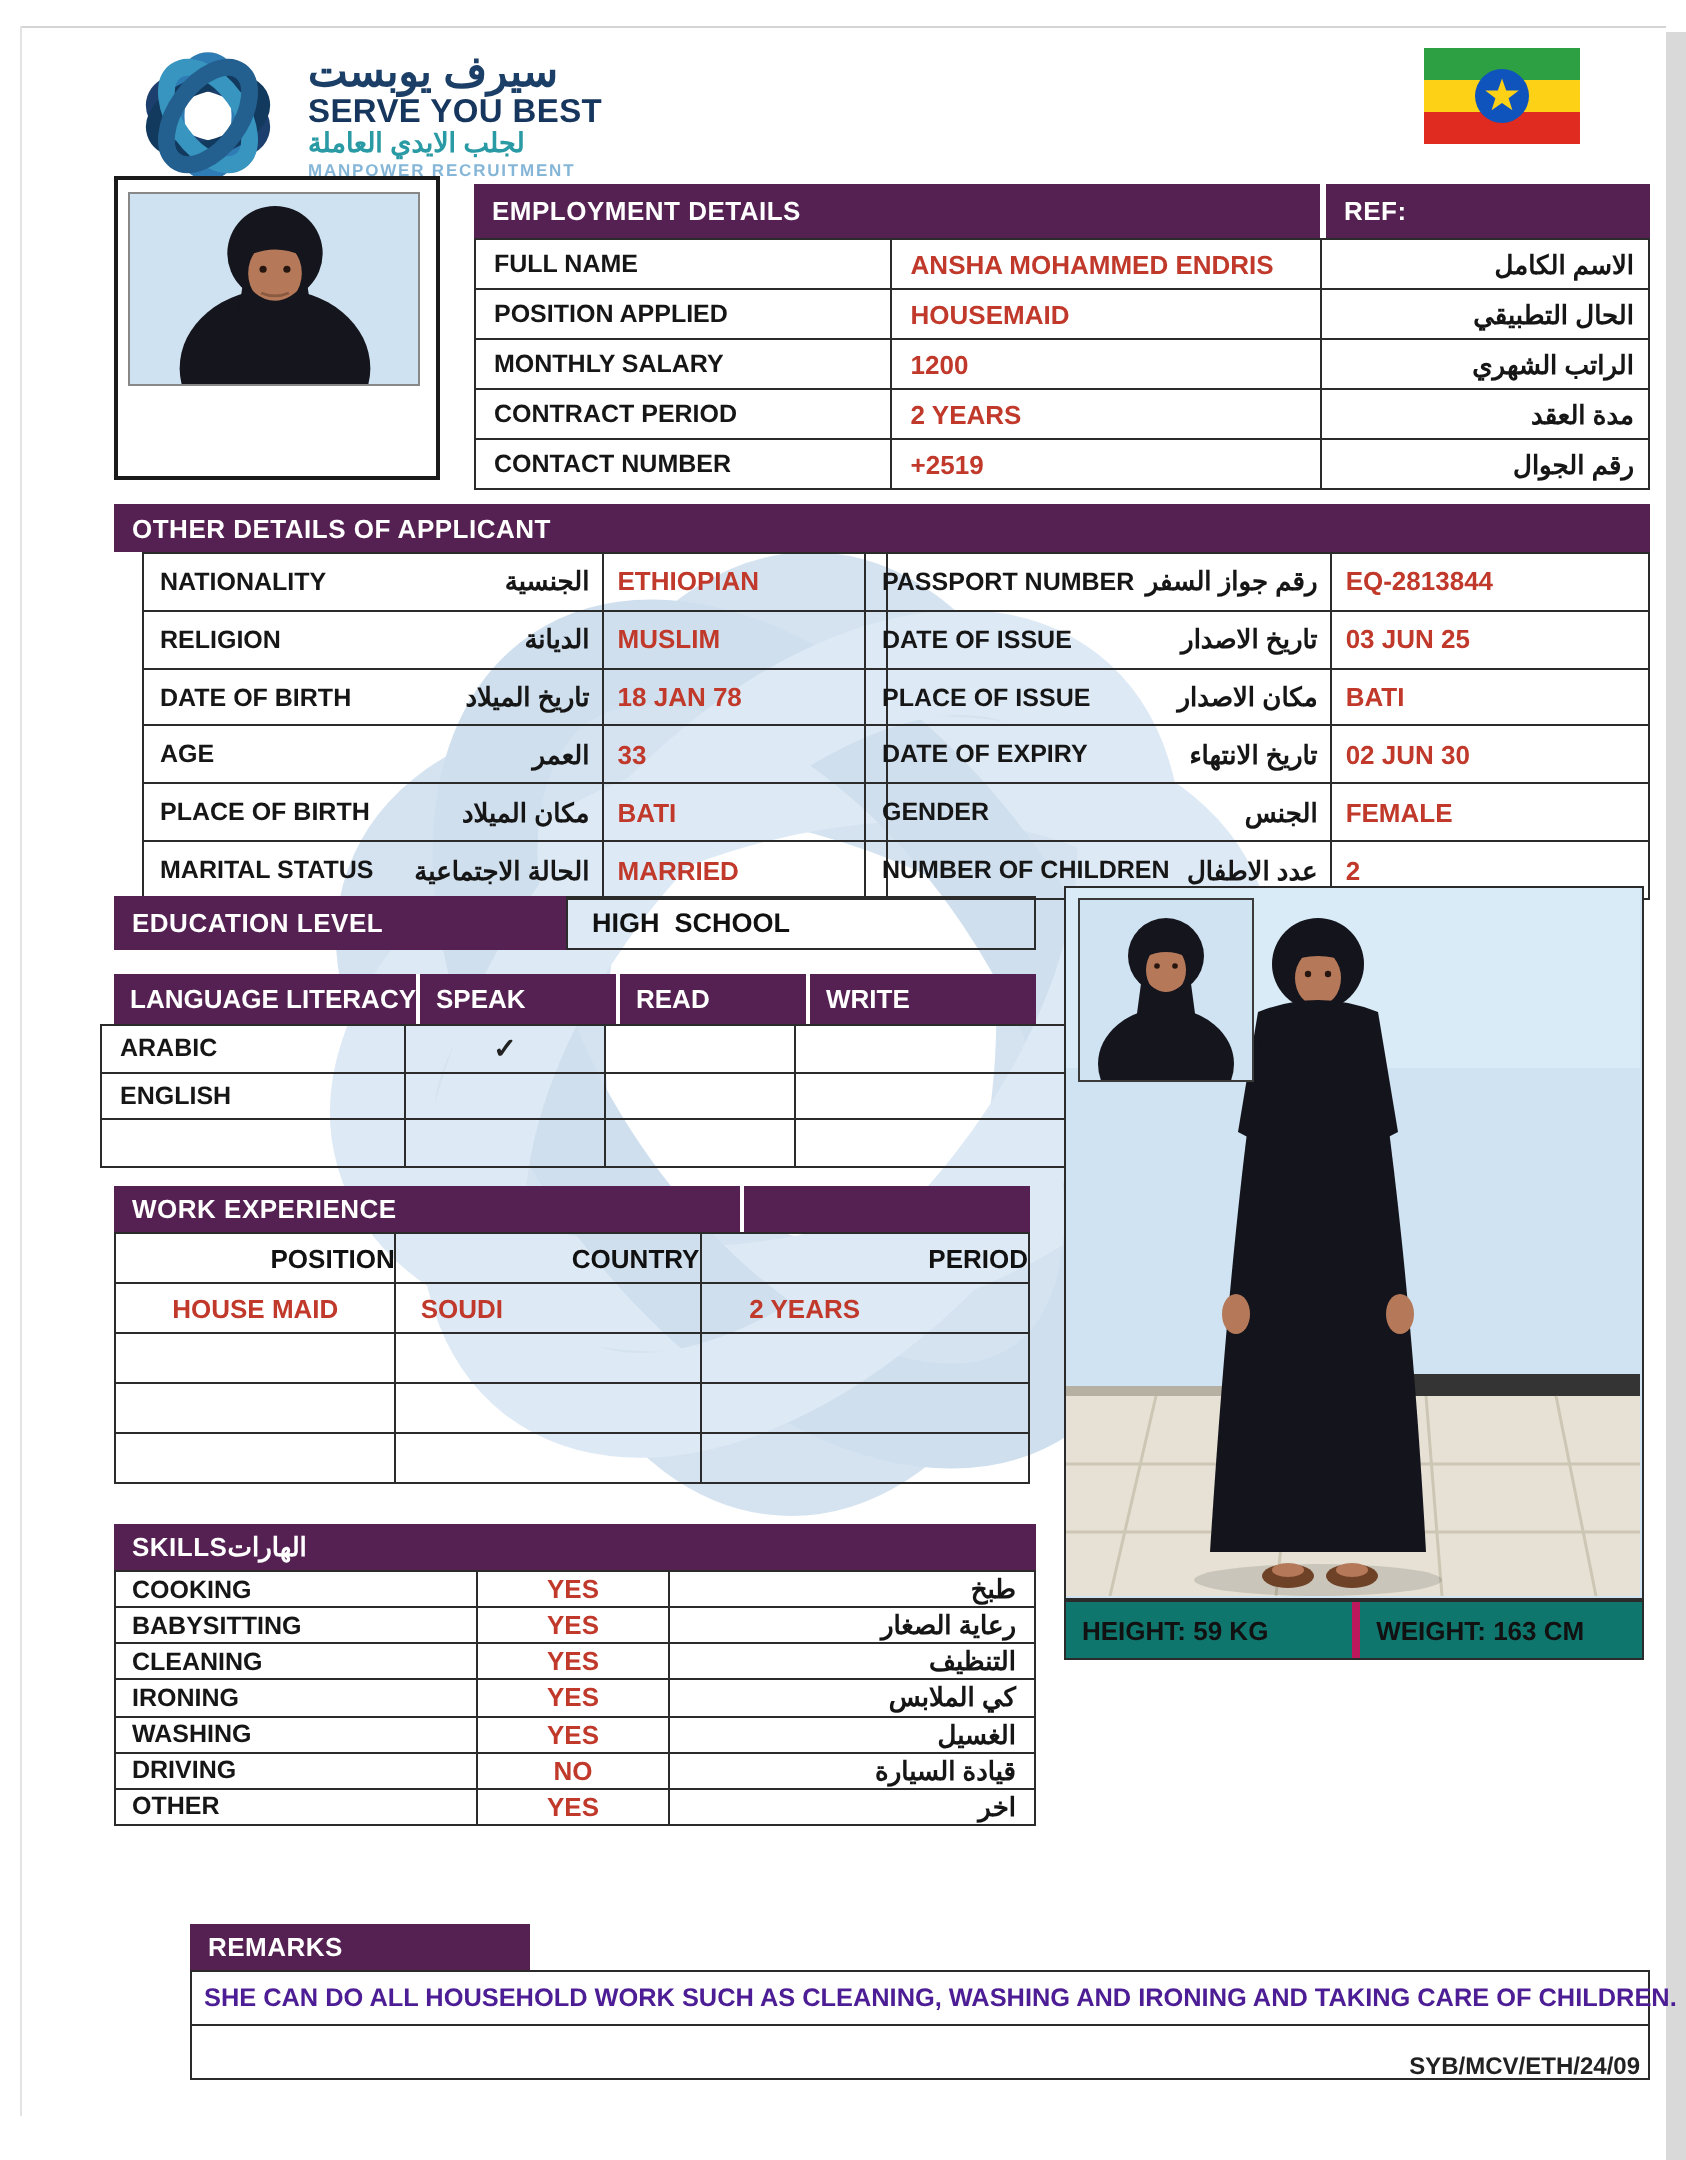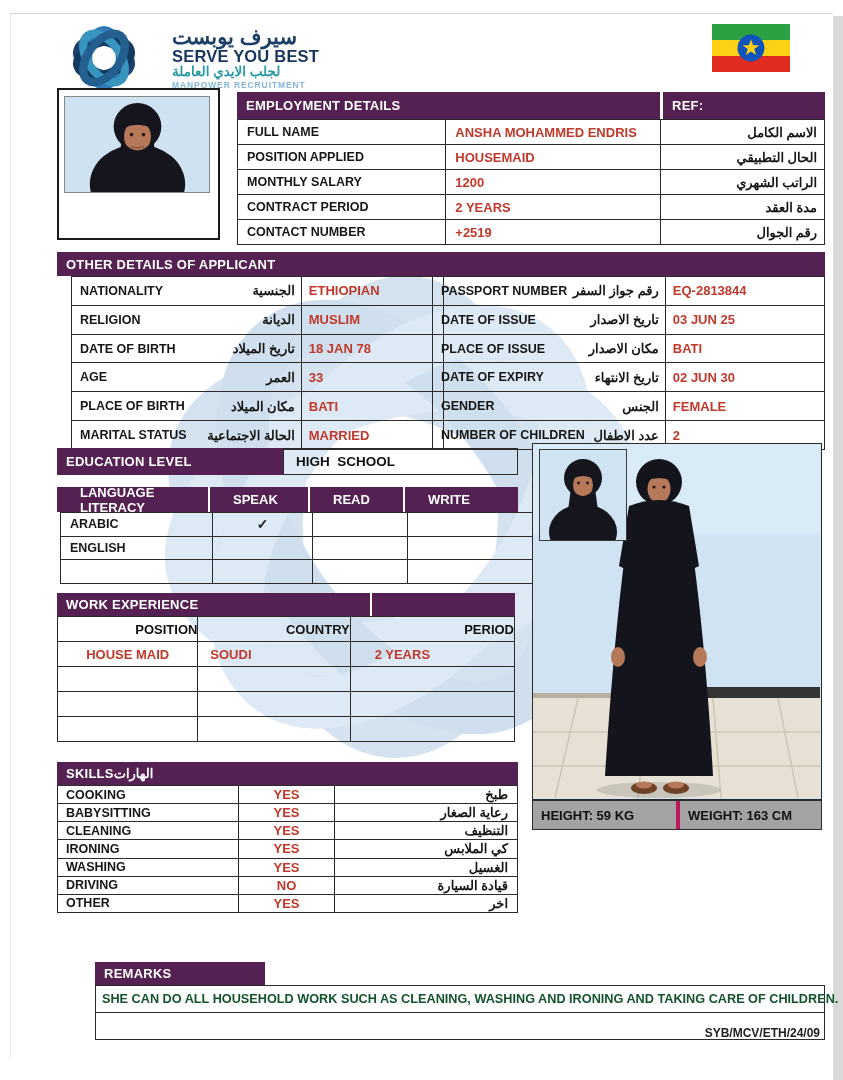--- a/index.html
+++ b/index.html
@@ -56,24 +56,24 @@
 
   
   .edu-bar { left:57px; top:448px; width:226px; height:27px; }
   .edu-box { left:283px; top:448px; width:235px; height:27px; border:1.6px solid #2b2b2b;
              display:flex; align-items:center; padding-left:12px; }
   .edu-val { font-weight:700; font-size:13.5px; color:#111; white-space:pre; }
 
   
   .lang-head { left:57px; top:487px; width:461px; height:25px; display:flex;
                background:#552052; color:#fff; font-weight:700; font-size:13px; }
-  .lang-head > div { display:flex; align-items:center; padding-left:23px; }
+  .lang-head > div { display:flex; align-items:center; padding-left:8px; }
   .lang-head .w1 { width:151px; } .lang-head .w2 { width:100px; border-left:2px solid #fff; }
   .lang-head .w3 { width:95px; border-left:2px solid #fff; } .lang-head .w4 { width:115px; border-left:2px solid #fff; }
-  .lang-body { left:60px; top:512px; width:540px; height:72px; }
+  .lang-body { left:50px; top:512px; width:540px; height:72px; }
   .lang-body .c1 { width:151px; padding-left:9px; }
   .lang-body .c2 { width:100px; }
   .lang-body .c3 { width:95px; }
   .lang-body .c4 { width:115px; }
   .check { font-size:14px; color:#222; font-weight:700; }
 
   
   .work-bar { left:57px; top:593px; width:458px; height:23px; }
   .work-tbl { left:57px; top:616px; width:458px; height:126px; }
   .work-tbl .c1 { width:140px; }
@@ -87,35 +87,35 @@
   .skills-tbl { left:57px; top:785px; width:461px; height:128px; }
   .skills-tbl .c1 { width:181px; padding-left:8px; }
   .skills-tbl .c2 { width:96px; justify-content:center;text-align:center; }
   .skills-tbl .c3 { width:184px; justify-content:flex-end; padding-right:9px; }
 
   
   .portrait-box { left:57px; top:88px; width:163px; height:152px; background:#ffffff; border:2px solid #1a1a1a; }
   .portrait-img { position:absolute; left:5px; top:6px; width:146px; height:97px; border:1px solid #888; }
   .photo-box { left:532px; top:443px; width:290px; height:357px; border:1.6px solid #2b2b2b; background:#cfe3f2; }
   .photo-inset { position:absolute; left:6px; top:5px; width:88px; height:92px; border:1px solid #3a3a3a; background:#cfe3f2; z-index:2; }
-  .measure-row { left:532px; top:800px; width:290px; height:30px; border:1.6px solid #2b2b2b; display:flex; background:#a3a3a3; }
+  .measure-row { left:532px; top:800px; width:290px; height:30px; border:1.6px solid #2b2b2b; display:flex; background:#0f766e; }
   .measure-row .m1 { width:130px; padding-left:8px; }
   .measure-row .m2 { width:158px; padding-left:8px; border-left:4px solid #be185d;margin-left:24px; }
   .measure { font-weight:700; font-size:13px; color:#111; }
 
   
   .remarks-bar { left:95px; top:962px; width:170px; height:23px; }
   .remarks-box { left:95px; top:985px; width:730px; height:55px; border:1.4px solid #2b2b2b; display:flex; flex-direction:column; }
   .remarks-line1 { height:27px; border-bottom:1px solid #2b2b2b; display:flex; align-items:center; padding-left:6px; }
   .remarks-line2 { flex:1; }
-  .remarks-text { font-weight:700; font-size:12.7px; color:#14532d; white-space:nowrap; }
+  .remarks-text { font-weight:700; font-size:12.7px; color:#4c1d95; white-space:nowrap; }
   .footer-code { left:590px; top:1026px; width:230px; text-align:right; font-size:12px; font-weight:600; color:#222; z-index:3; }
 
   
-  .logo-block { left:62px; top:16px; display:flex; align-items:center;gap:18px; }
+  .logo-block { left:62px; top:16px; display:flex; align-items:center; }
   .logo-text { margin-left:8px; display:flex; flex-direction:column; line-height:1.05; }
   .logo-ar-name { direction:rtl; text-align:left; font-weight:700; font-size:21px; color:#1b3f66; }
   .logo-name { font-weight:700; font-size:16.5px; color:#17365d; letter-spacing:.2px; }
   .logo-ar-tag { direction:rtl; text-align:left; font-weight:700; font-size:13.5px; color:#2a9aa5; }
   .logo-tag { font-weight:700; font-size:8.5px; color:#85b6d8; letter-spacing:.9px; margin-top:2px; }
 
   .flag { left:712px; top:24px; width:78px; height:48px; }
 
   .watermark { left:128px; top:252px; width:545px; height:530px; z-index:0; pointer-events:none; }
   .layer { z-index:1; }

